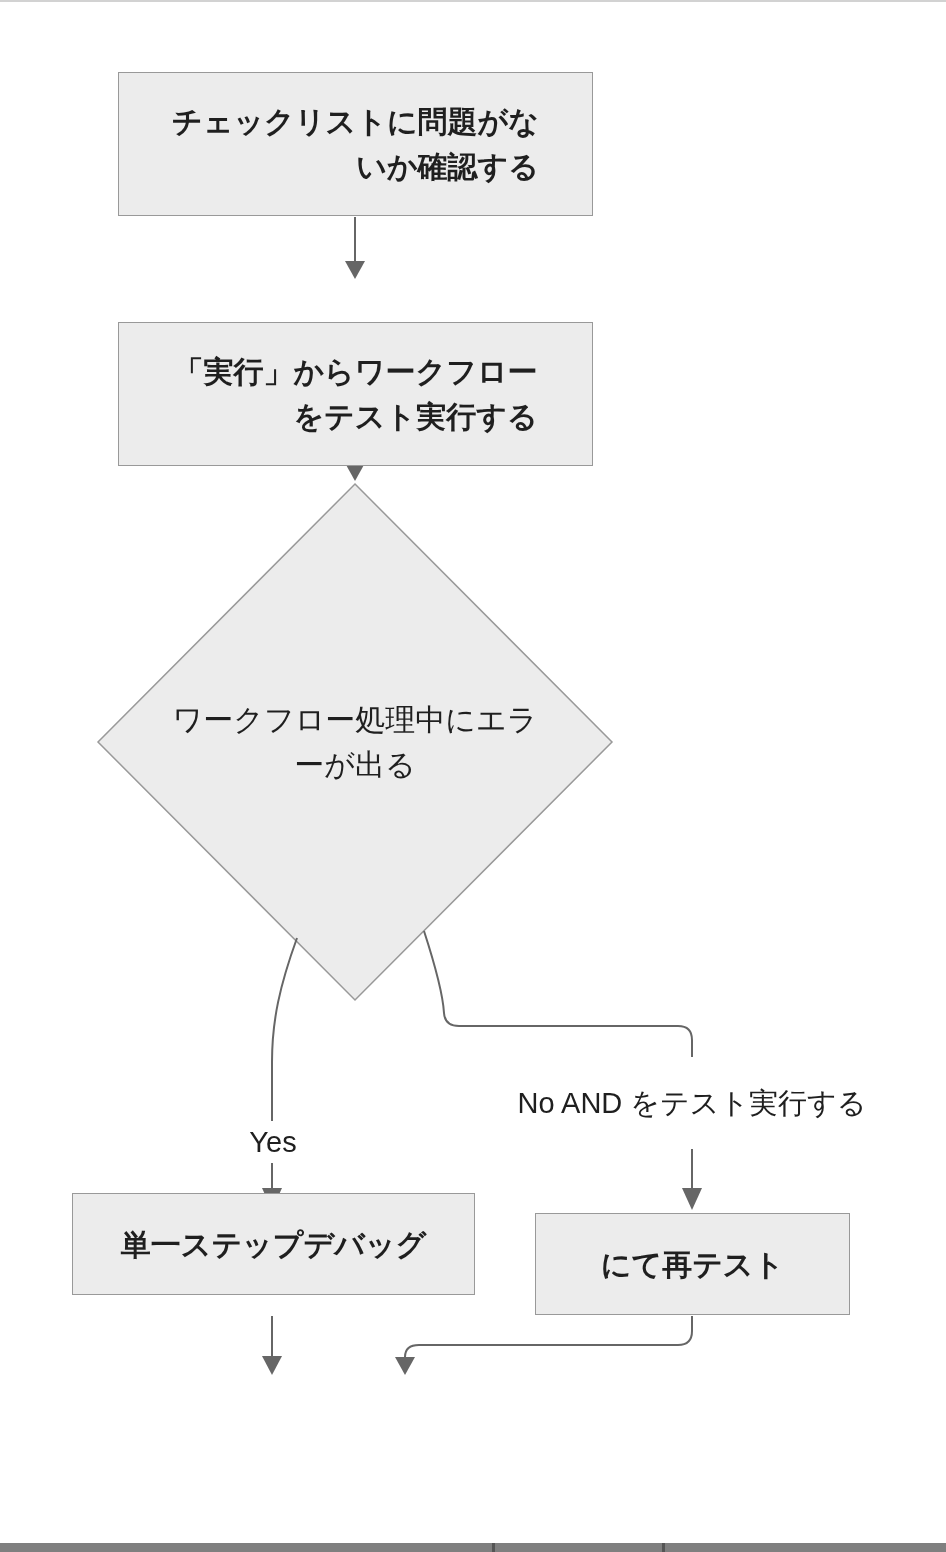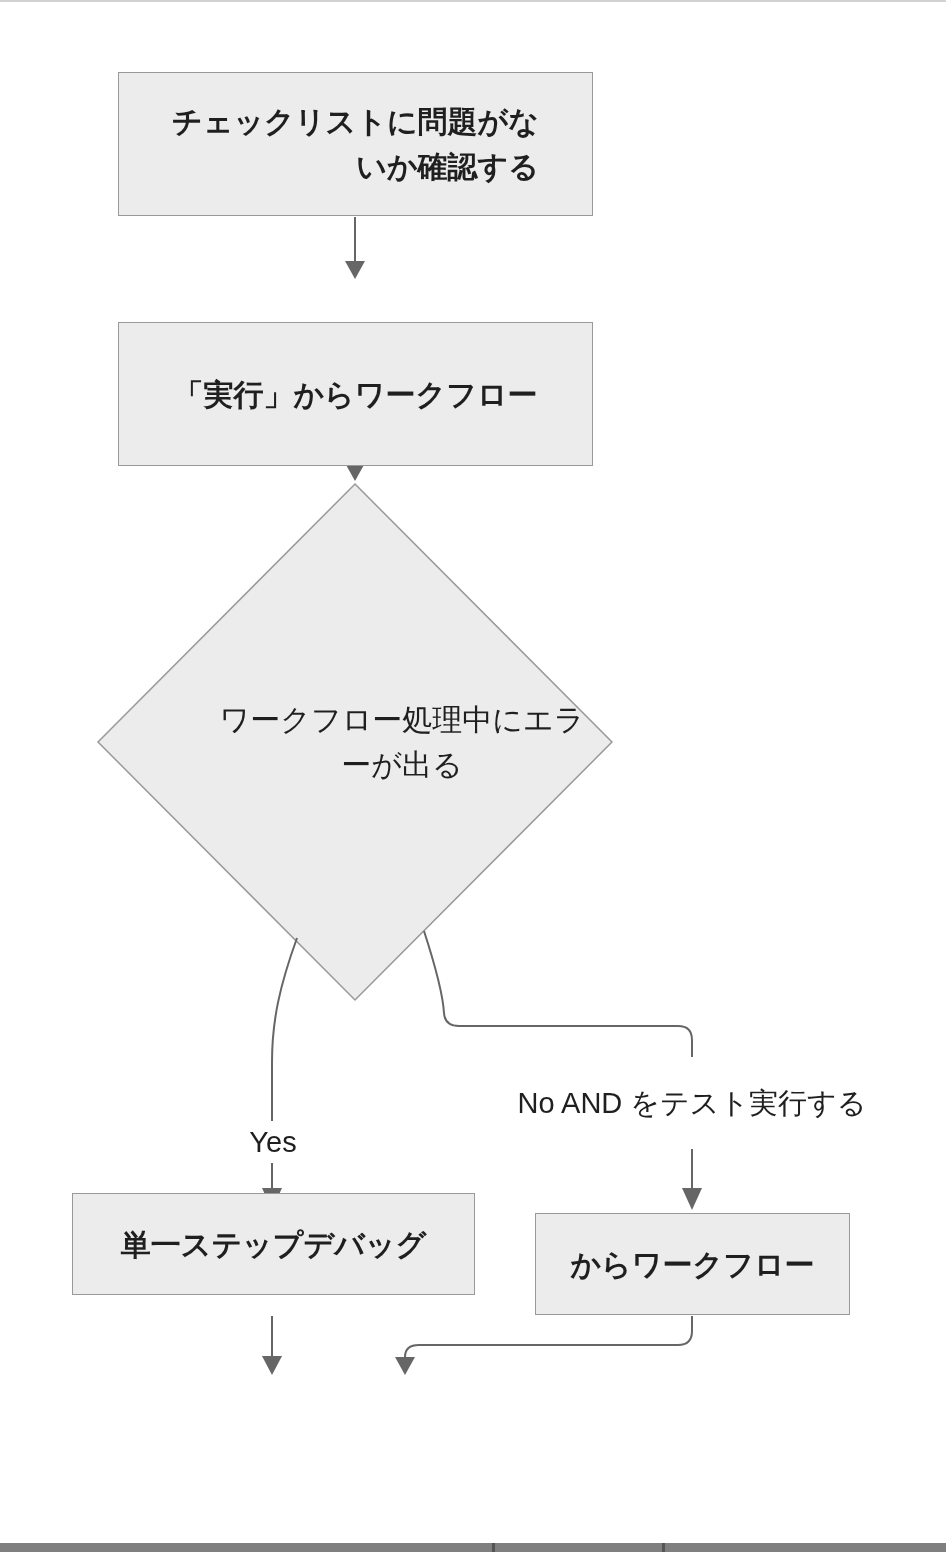--- a/index.html
+++ b/index.html
@@ -36,21 +36,21 @@
     display:flex;align-items:center;justify-content:center;
     text-align:right;
     color:var(--text-color);
     font-size:30px;line-height:45px;
     padding:4px 6px;
   }
   .node.bold{font-weight:700;}
   .node-label span{display:block;}
   .diamond-label{
     position:absolute;
-    display:flex;align-items:center;justify-content:flex-end;
+    display:flex;align-items:center;justify-content:center;
     text-align:center;
     color:var(--text-color);
     font-size:30px;line-height:45px;
   }
   .diamond-label .node-label{width:420px;}
   .edge-label{
     position:absolute;
     background:var(--canvas-bg);
     color:var(--text-color);
     font-size:29px;line-height:44px;
@@ -100,20 +100,21 @@
   <div class="node bold" style="left:118px;top:72px;width:475px;height:144px;">
     <div class="node-label">
       <span>チェックリストに問題がな</span>
       <span>いか確認する</span>
     </div>
   </div>
 
   <div class="node bold" style="left:118px;top:281px;width:475px;height:144px;margin-top:41px;">
     <div class="node-label">
       <span>「実行」からワークフロー</span>
+      <span>をテスト実行する</span>
     </div>
   </div>
 
   <div class="diamond-label" style="left:98px;top:484px;width:514px;height:516px;">
     <div class="node-label">
       <span>ワークフロー処理中にエラ</span>
       <span>ーが出る</span>
     </div>
   </div>
 
@@ -126,21 +127,21 @@
   </div>
 
   <div class="node bold" style="left:72px;top:1193px;width:403px;height:102px;">
     <div class="node-label">
       <span>単一ステップデバッグ</span>
     </div>
   </div>
 
   <div class="node bold" style="left:535px;top:1213px;width:315px;height:102px;">
     <div class="node-label">
-      <span>からワークフロー</span>
+      <span>にて再テスト</span>
     </div>
   </div>
 
 
   <div class="bottom-bar">
     <div class="bottom-tick" style="left:492px;"></div>
     <div class="bottom-tick" style="left:662px;"></div>
   </div>
 
 </div>

